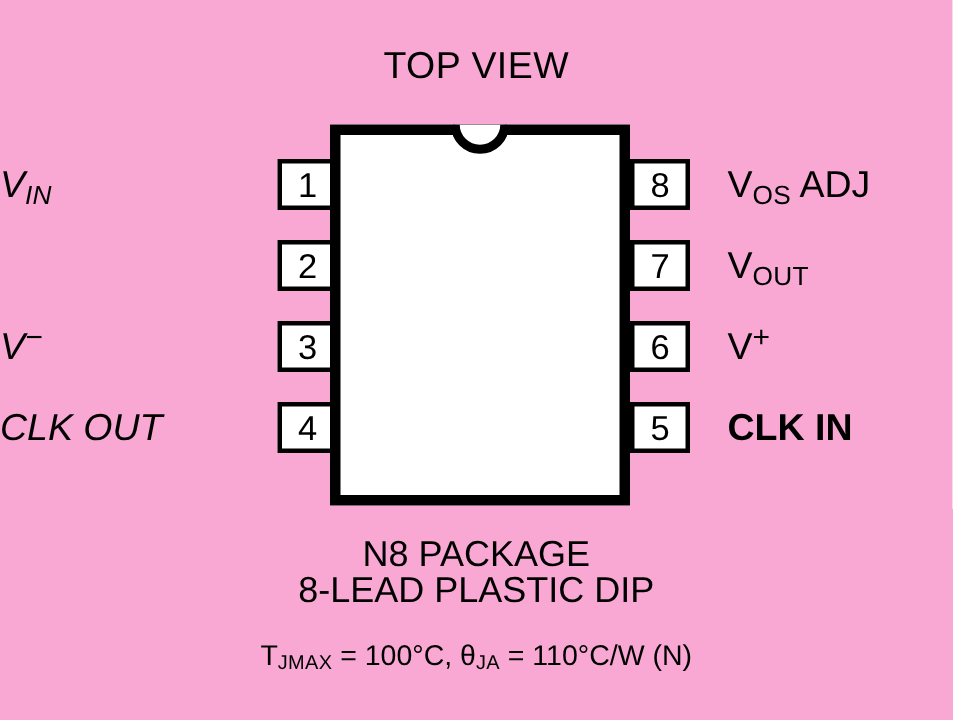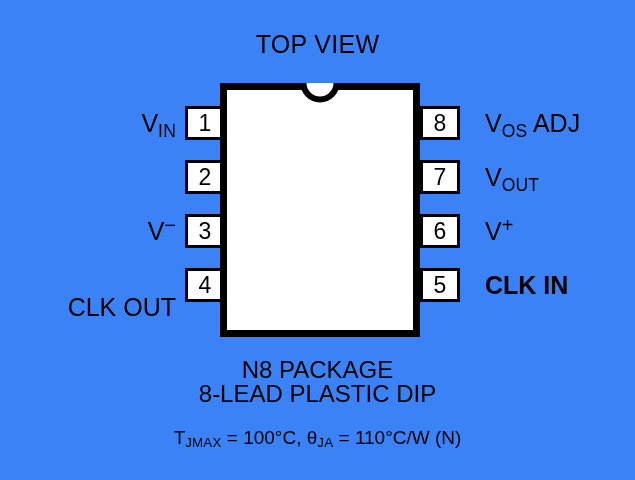--- a/index.html
+++ b/index.html
@@ -8,21 +8,21 @@
     background: #ffffff;
   }
   body {
     font-family: "Liberation Sans", sans-serif;
     color: #000000;
   }
   #stage {
     position: relative;
     width: 635px;
     height: 480px;
-    background: #3b82f6;
+    background: #f9a8d4;
     overflow: hidden;
   }
 
   
   #top-view-title {
     position: absolute;
     left: 0;
     top: 32px;
     width: 635px;
     text-align: center;
@@ -75,21 +75,21 @@
   
   .pin-label {
     position: absolute;
     font-size: 25px;
     line-height: 34px;
     white-space: nowrap;
   }
   .pin-label.left {
     left: 0;
     width: 176px;
-    text-align: right;
+    font-style: italic;
   }
   .pin-label.right {
     left: 485px;
     width: 166px;
     text-align: left;
   }
   .pin-label sub, .caption sub {
     font-size: 0.70em;
     vertical-align: baseline;
     position: relative;
@@ -151,21 +151,21 @@
   </div>
   <div class="pin-box left" style="top:106px;">1</div>
 
   <div class="pin-box left" style="top:160px;">2</div>
 
   <div class="pin-label left" style="top:214px;">
     <span>V<sup>−</sup></span>
   </div>
   <div class="pin-box left" style="top:214px;">3</div>
 
-  <div class="pin-label left" style="top:268px;margin-top:22px;">
+  <div class="pin-label left" style="top:268px;">
     <span>CLK OUT</span>
   </div>
   <div class="pin-box left" style="top:268px;">4</div>
 
   <div class="pin-box right" style="top:106px;">8</div>
   <div class="pin-label right" style="top:106px;">
     <span>V<sub>OS</sub> ADJ</span>
   </div>
 
   <div class="pin-box right" style="top:160px;">7</div>

